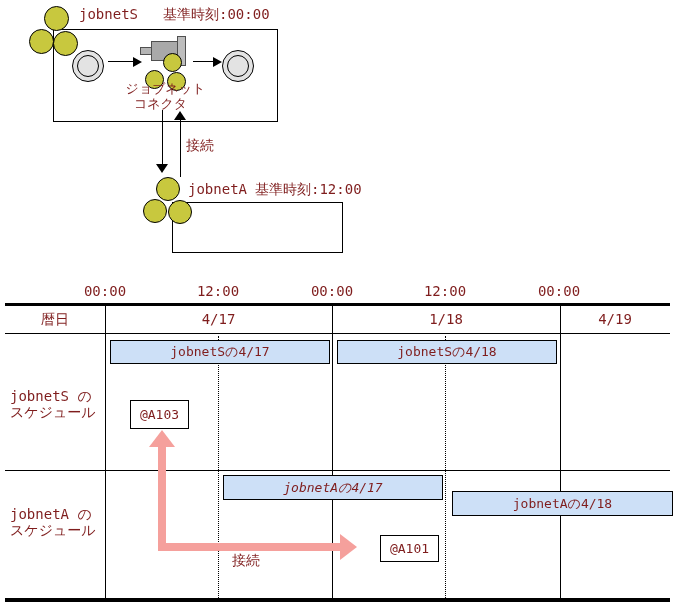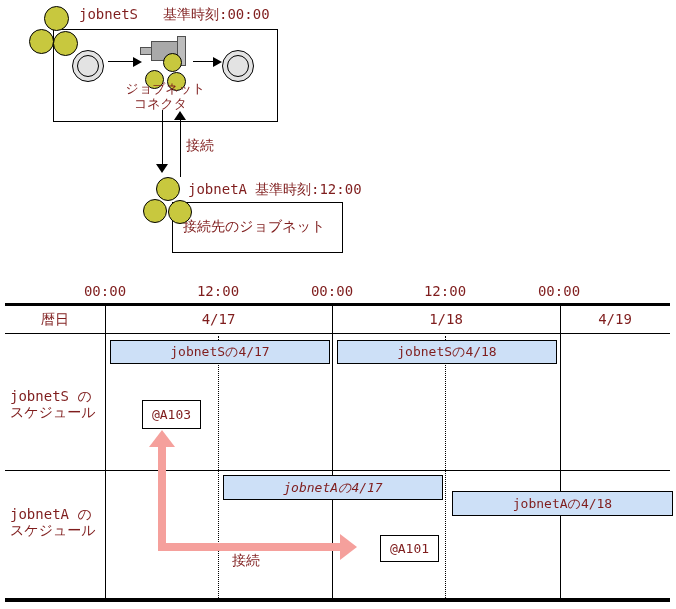--- a/index.html
+++ b/index.html
@@ -80,21 +80,20 @@
   <div class="txt center" style="left:108px;top:81px;width:115px;font-size:13px;line-height:15px;">ジョブネット</div>
   <div class="txt center" style="left:108px;top:96px;width:105px;font-size:13px;line-height:15px;">コネクタ</div>
 
   <div class="vline" style="left:162px;top:110px;height:56px;"></div>
   <div class="ah-down" style="left:156px;top:164px;"></div>
   <div class="vline" style="left:180px;top:119px;height:58px;"></div>
   <div class="ah-up" style="left:174px;top:111px;"></div>
   <div class="txt" style="left:186px;top:137px;">接続</div>
 
   <div class="box" style="left:172px;top:202px;width:171px;height:51px;"></div>
-  <div class="txt" style="left:183px;top:218px;">接続先のジョブネット</div>
 
   <div>
     <div class="jn" style="left:156px;top:177px;width:24px;height:24px;"></div>
     <div class="jn" style="left:143px;top:199px;width:24px;height:24px;"></div>
     <div class="jn" style="left:168px;top:200px;width:24px;height:24px;"></div>
   </div>
 
   <div class="txt" style="left:188px;top:181px;">jobnetA</div>
   <div class="txt" style="left:255px;top:181px;">基準時刻:12:00</div>
 
@@ -131,16 +130,16 @@
     <div class="pk-up" style="left:149px;top:430px;"></div>
     <div class="pk-right" style="left:340px;top:534px;"></div>
   </div>
   <div class="txt" style="left:232px;top:552px;">接続</div>
 
   <div class="bar" style="left:110px;top:340px;width:220px;">jobnetSの4/17</div>
   <div class="bar" style="left:337px;top:340px;width:220px;">jobnetSの4/18</div>
   <div class="bar" style="left:223px;top:475px;width:220px;height:25px;font-style:italic;">jobnetAの4/17</div>
   <div class="bar" style="left:452px;top:475px;width:221px;height:25px;margin-top:16px;">jobnetAの4/18</div>
 
-  <div class="small-box" style="left:142px;top:400px;width:59px;height:29px;">@A103</div>
+  <div class="small-box" style="left:130px;top:400px;width:59px;height:29px;">@A103</div>
   <div class="small-box" style="left:380px;top:535px;width:59px;height:27px;">@A101</div>
 
 </div>
 
 </body></html>

